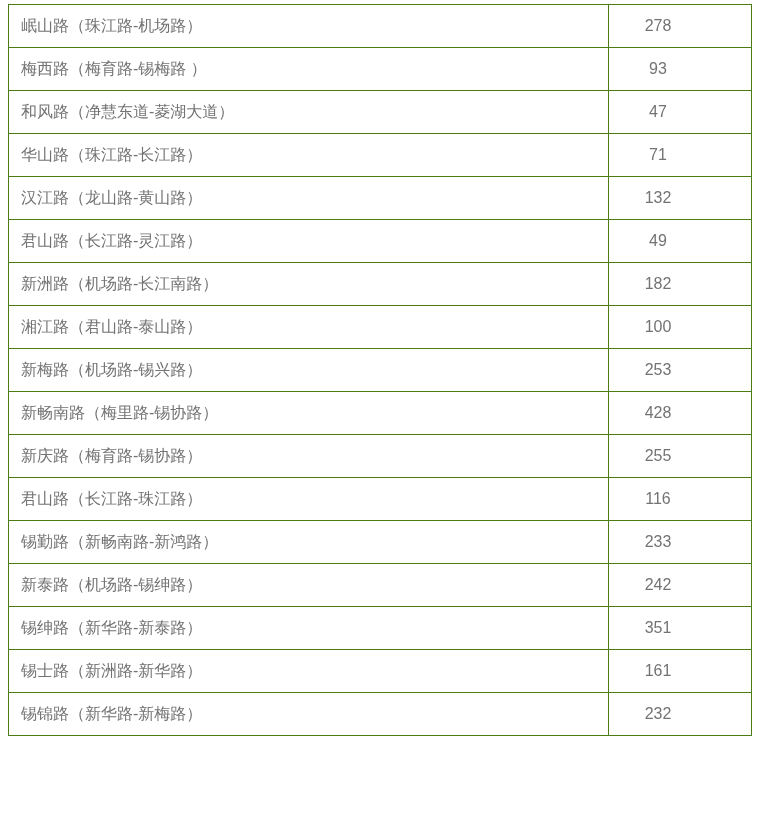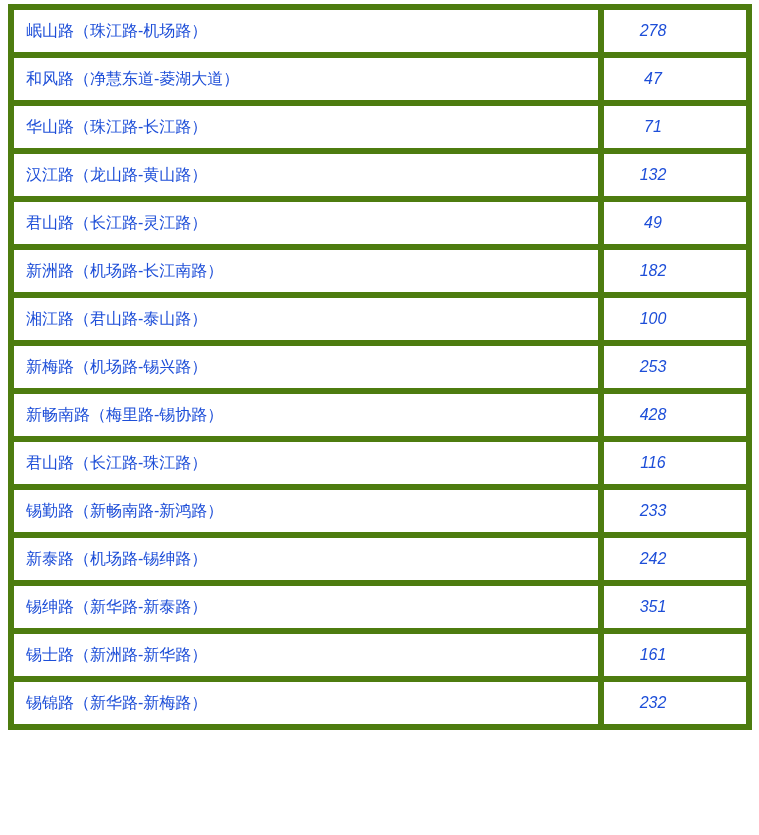--- a/index.html
+++ b/index.html
@@ -18,48 +18,51 @@
     position: absolute;
     top: 4px;
     left: 8px;
   }
   table.road-table {
     border-collapse: collapse;
     table-layout: fixed;
     width: 744px;
   }
   table.road-table td {
-    border: 6px solid #4d7c0f;
+    border: 1px solid #4d7c0f;
     height: 40px;
     font-size: 16px;
-    color: #1d4ed8;
+    color: #737373;
     background: #ffffff;
     white-space: nowrap;
     overflow: hidden;
     vertical-align: middle;
   }
   td.road-cell {
     padding: 0 8px 0 12px;
   }
   td.count-cell {
     width: 96px;
     text-align: center;
     padding-right: 45px;
-    font-style: italic;
   }
 </style>
 </head>
 <body>
 
 <div class="table-wrap">
   <table class="road-table">
     <tbody>
         <tr>
           <td class="road-cell">岷山路（珠江路-机场路）</td>
           <td class="count-cell">278</td>
+        </tr>
+        <tr>
+          <td class="road-cell">梅西路（梅育路-锡梅路 ）</td>
+          <td class="count-cell">93</td>
         </tr>
         <tr>
           <td class="road-cell">和风路（净慧东道-菱湖大道）</td>
           <td class="count-cell">47</td>
         </tr>
         <tr>
           <td class="road-cell">华山路（珠江路-长江路）</td>
           <td class="count-cell">71</td>
         </tr>
         <tr>
@@ -80,20 +83,24 @@
         </tr>
         <tr>
           <td class="road-cell">新梅路（机场路-锡兴路）</td>
           <td class="count-cell">253</td>
         </tr>
         <tr>
           <td class="road-cell">新畅南路（梅里路-锡协路）</td>
           <td class="count-cell">428</td>
         </tr>
         <tr>
+          <td class="road-cell">新庆路（梅育路-锡协路）</td>
+          <td class="count-cell">255</td>
+        </tr>
+        <tr>
           <td class="road-cell">君山路（长江路-珠江路）</td>
           <td class="count-cell">116</td>
         </tr>
         <tr>
           <td class="road-cell">锡勤路（新畅南路-新鸿路）</td>
           <td class="count-cell">233</td>
         </tr>
         <tr>
           <td class="road-cell">新泰路（机场路-锡绅路）</td>
           <td class="count-cell">242</td>

